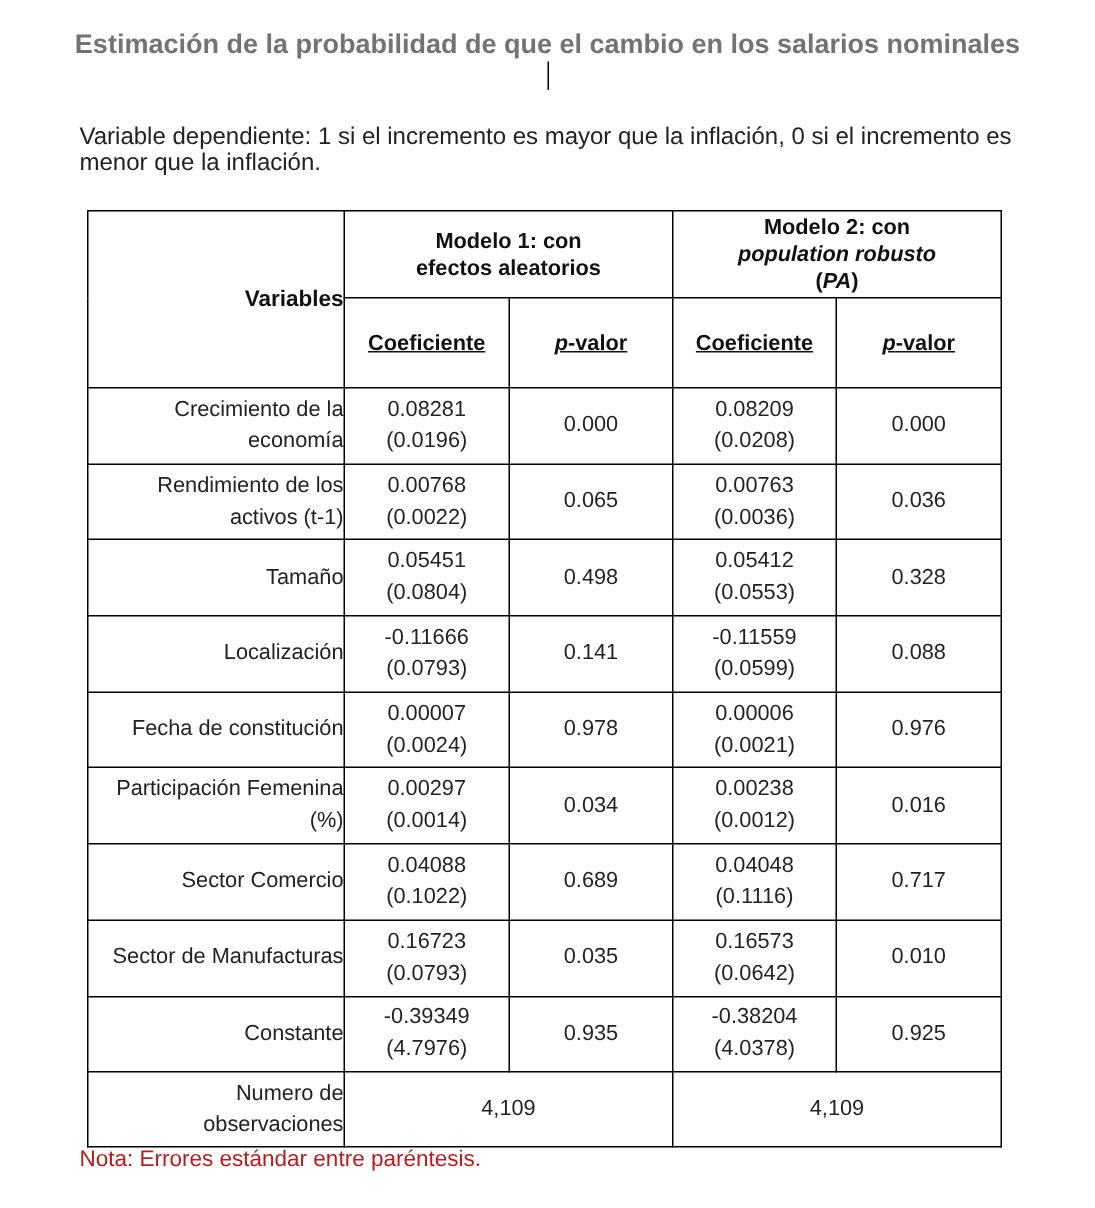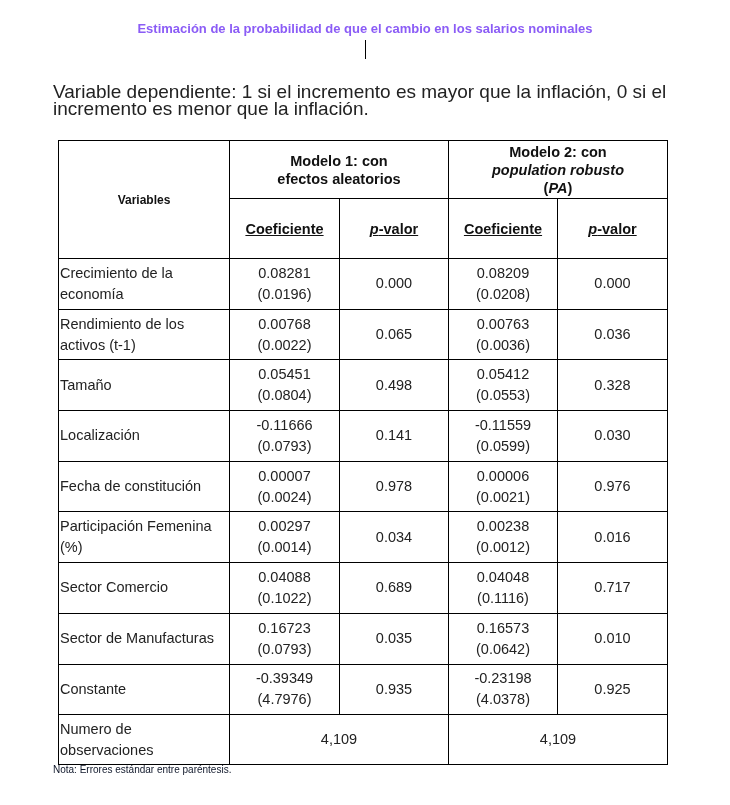--- a/index.html
+++ b/index.html
@@ -1,33 +1,33 @@
 <!DOCTYPE html>
 <html><head>
 <meta charset="utf-8">
 <style>
   html, body { margin:0; padding:0; background:#ffffff; }
   body { width:730px; height:805px; position:relative; overflow:hidden;
          font-family:"Liberation Sans", sans-serif; color:#111; }
   .title { position:absolute; left:0; top:18px; width:730px; text-align:center;
-           font-weight:bold; font-size:13px; line-height:22px; color:#8b5cf6; }
+           font-weight:bold; font-size:18px; line-height:22px; color:#737373; }
   .title .cursor { display:inline-block; width:1px; height:19px; background:#000; vertical-align:-3px; margin-left:1px; }
-  .intro { position:absolute; left:53px; top:83px; width:650px; font-size:19px; line-height:17px; color:#222; }
+  .intro { position:absolute; left:53px; top:83px; width:650px; font-size:16px; line-height:17px; color:#222; }
   table { position:absolute; left:58px; top:140px; border-collapse:collapse; table-layout:fixed; width:609px; }
   td, th { border:1.3px solid #000; padding:0; font-size:14.5px; color:#222; }
   th { font-weight:bold; color:#111; }
   col.c0 { width:171px; } col.c1 { width:110px; } col.c2 { width:109px; } col.c3 { width:109px; } col.c4 { width:110px; }
   .h1 { height:57px; font-size:14.5px; line-height:18px; text-align:center; vertical-align:middle; }
   .h2 { height:59px; text-align:center; vertical-align:middle;text-decoration:underline; }
-  .varhead { text-align:center; vertical-align:middle; font-size:12px; }
+  .varhead { text-align:right; vertical-align:middle; font-size:15px; }
   tr.row td { height:49.7px; line-height:21px; }
-  td.var { text-align:left; padding-left:1px; vertical-align:middle; }
+  td.var { text-align:right; padding-left:1px; vertical-align:middle; }
   td.coef, td.pv { text-align:center; vertical-align:middle; }
   tr.obs td { height:49px; line-height:21px; }
-  .note { position:absolute; left:53px; top:764px; font-size:10px; color:#0f172a; }
+  .note { position:absolute; left:53px; top:764px; font-size:15px; color:#b91c1c; }
   i { font-style:italic; }
 </style>
 </head>
 <body>
 
 <div class="title">
   <div>Estimación de la probabilidad de que el cambio en los salarios nominales</div>
   <div><span class="cursor"></span></div>
 </div>
 
@@ -107,21 +107,21 @@
         <td class="var"><span>Localización</span></td>
         <td class="coef">
           <div>-0.11666</div>
           <div>(0.0793)</div>
         </td>
         <td class="pv"><span>0.141</span></td>
         <td class="coef">
           <div>-0.11559</div>
           <div>(0.0599)</div>
         </td>
-        <td class="pv"><span>0.030</span></td>
+        <td class="pv"><span>0.088</span></td>
       </tr>
       <tr class="row">
         <td class="var"><span>Fecha de constitución</span></td>
         <td class="coef">
           <div>0.00007</div>
           <div>(0.0024)</div>
         </td>
         <td class="pv"><span>0.978</span></td>
         <td class="coef">
           <div>0.00006</div>
@@ -169,21 +169,21 @@
         <td class="pv"><span>0.010</span></td>
       </tr>
       <tr class="row">
         <td class="var"><span>Constante</span></td>
         <td class="coef">
           <div>-0.39349</div>
           <div>(4.7976)</div>
         </td>
         <td class="pv"><span>0.935</span></td>
         <td class="coef">
-          <div>-0.23198</div>
+          <div>-0.38204</div>
           <div>(4.0378)</div>
         </td>
         <td class="pv"><span>0.925</span></td>
       </tr>
       <tr class="obs" id="obs-row">
       <td class="var">Numero de observaciones</td>
       <td colspan="2" class="coef">4,109</td>
       <td colspan="2" class="coef">4,109</td>
     </tr>
   </tbody>

